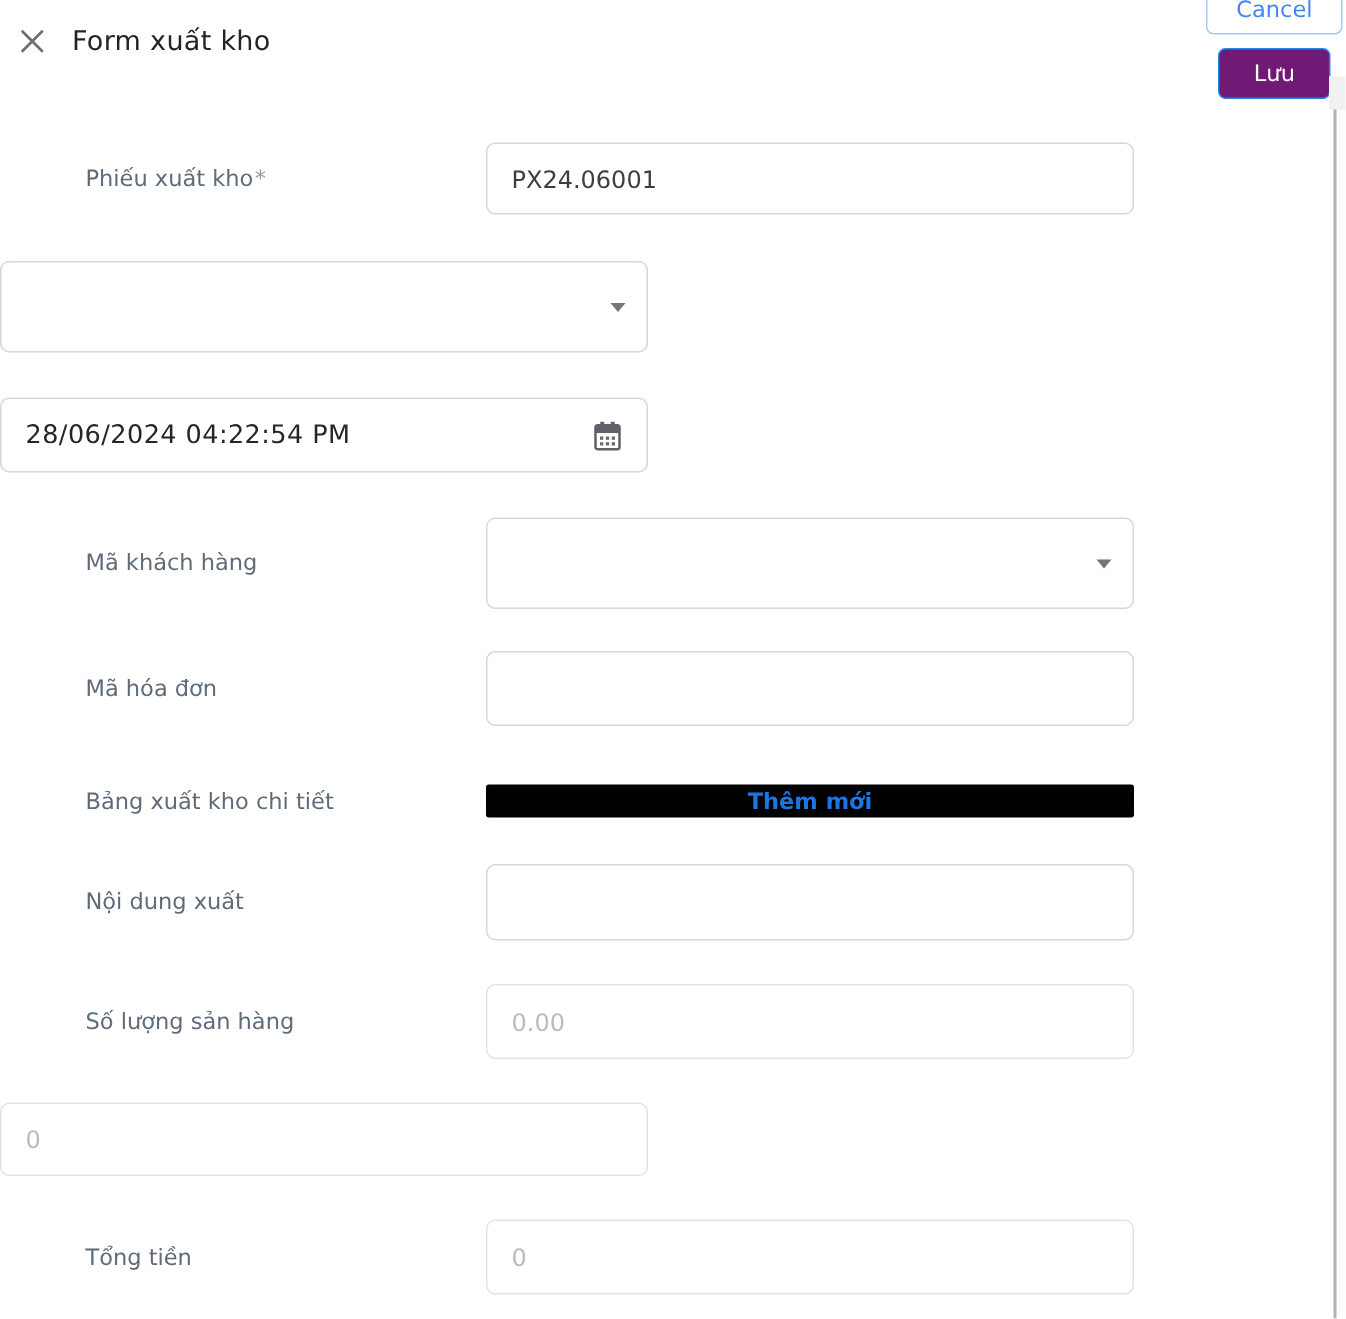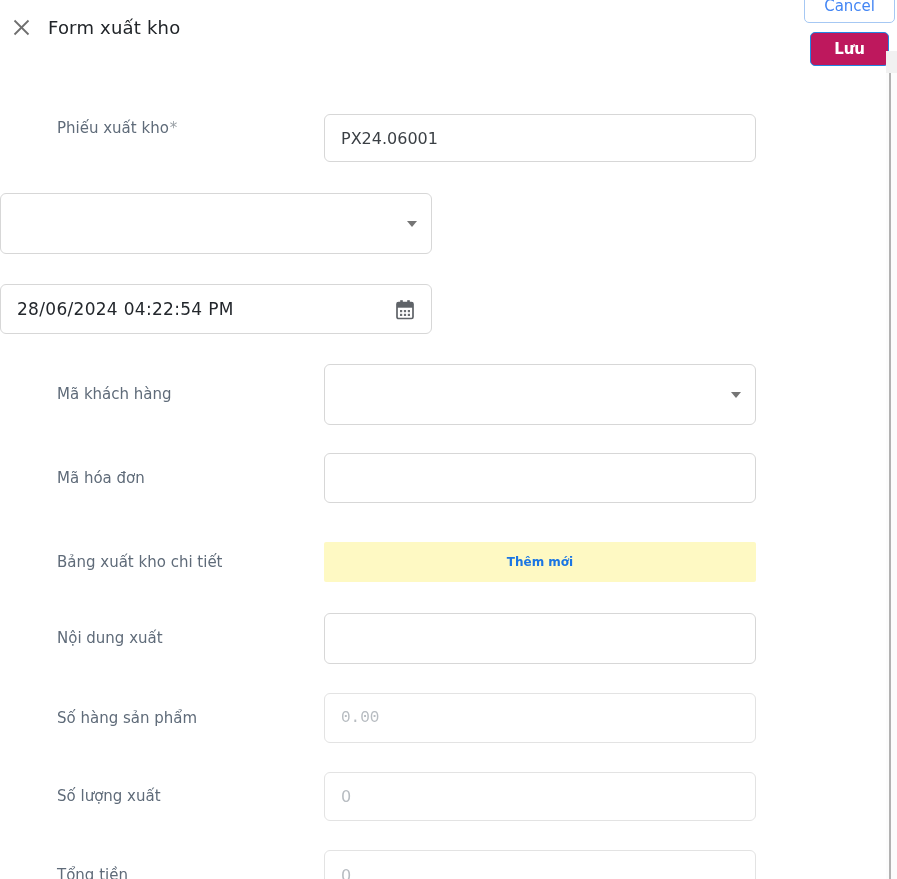--- a/index.html
+++ b/index.html
@@ -42,24 +42,23 @@
     display: inline-flex; align-items: center; justify-content: center;
   }
   .btn-cancel {
     padding: 0 19px;
     background: #ffffff;
     border: 1px solid #a6c8f3;
     color: #4285f4;
   }
   .btn-save {
     padding: 0 23px;
-    background: #be185d;
+    background: #701a75;
     border: 1px solid #2187e4;
     color: #ffffff;
-    font-weight: bold;
   }
   
   .form { padding-top: 40px; }
   .row { display: flex; align-items: center; }
   .label-cell {
     width: 324px;
     padding-left: 57px;
     font-size: 15px;
     color: #5f6b79;
     line-height: 1.35;
@@ -93,39 +92,39 @@
     border-top: 6px solid #757575;
   }
   .datebox {
     display: flex; align-items: center; justify-content: space-between;
     cursor: text;
   }
   .date-text { font-size: 17px; color: #23272c; letter-spacing: .3px; }
   .cal-btn { display: flex; align-items: center; cursor: pointer; background: none; border: none; }
   .btn-addnew {
     width: 100%;
-    height: 40px;
-    background: #fef9c3;
+    height: 22px;
+    background: #000000;
     border: none;
     border-radius: 2px;
     color: #1b76e3;
-    font-size: 12px;
+    font-size: 15px;
     font-weight: 700;
     font-family: inherit;
     cursor: pointer;
   }
   
-  .r1  .h { height: 48px; margin-top: 19px; }  .r1  { margin-bottom: 31px; }
+  .r1  .h { height: 48px; }  .r1  { margin-bottom: 31px; }
   .r2  .h { height: 61px; }  .r2  { margin-bottom: 30px; }
   .r3  .h { height: 50px; gap: 20px; }  .r3  { margin-bottom: 30px; }
   .r4  .h { height: 61px; }  .r4  { margin-bottom: 28px; }
   .r5  .h { height: 50px; }  .r5  { margin-bottom: 39px; }
   .r6  { margin-bottom: 31px; }
   .r7  .h { height: 51px; }  .r7  { margin-bottom: 29px; }
-  .r8  .h { height: 50px; font-family: Liberation Mono, monospace; }  .r8  { margin-bottom: 29px; }
+  .r8  .h { height: 50px; }  .r8  { margin-bottom: 29px; }
   .r9  .h { height: 49px; }  .r9  { margin-bottom: 29px; }
   .r10 .h { height: 50px; }
   
   .sb-track {
     position: absolute;
     right: 0; top: 51px;
     width: 11px; height: 828px;
     background: #fcfcfc;
   }
   .sb-thumb-top {
@@ -238,31 +237,28 @@
     <div class="label-cell">
       <span>Nội dung xuất</span>
     </div>
     <div class="control">
       <input class="box h" type="text" value="" style="">
     </div>
   </div>
 
   <div class="row r8">
     <div class="label-cell">
-      <span>Số hàng sản phẩm</span>
+      <span>Số lượng sản hàng</span>
     </div>
     <div class="control">
       <input class="box h light" type="text" placeholder="0.00" style="">
     </div>
   </div>
 
   <div class="row r9">
-    <div class="label-cell">
-      <span>Số lượng xuất</span>
-    </div>
     <div class="control">
       <input class="box h light" type="text" placeholder="0" style="">
     </div>
   </div>
 
   <div class="row r10">
     <div class="label-cell">
       <span>Tổng tiền</span>
     </div>
     <div class="control">

